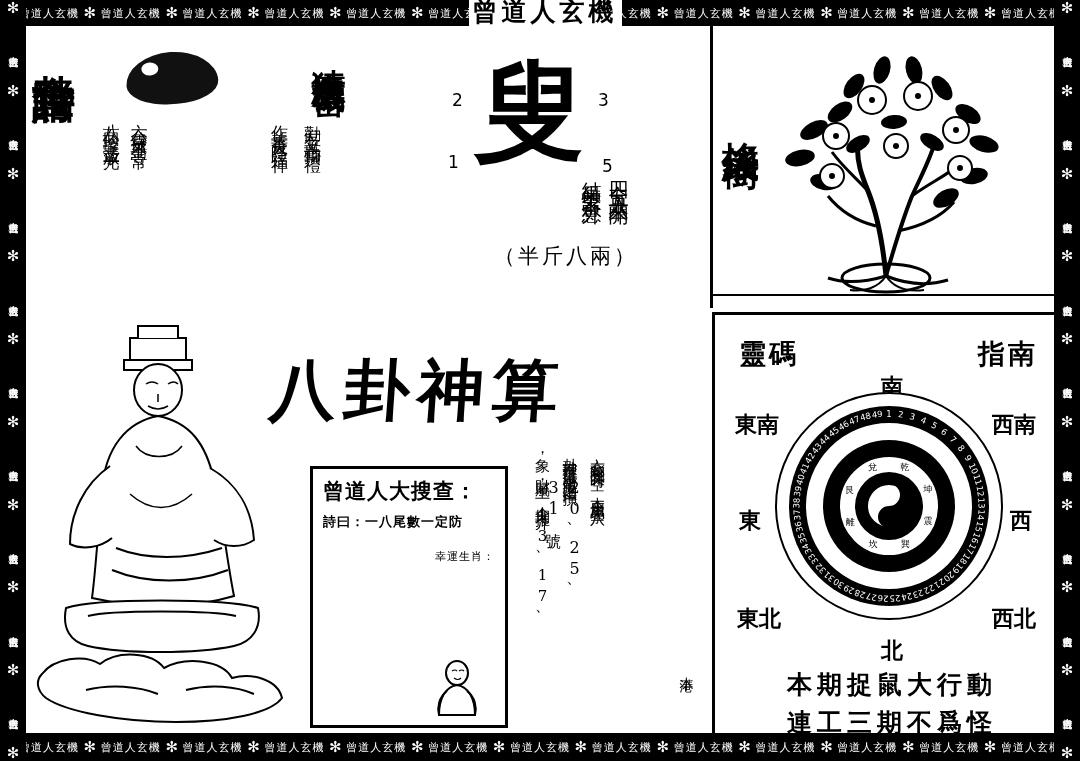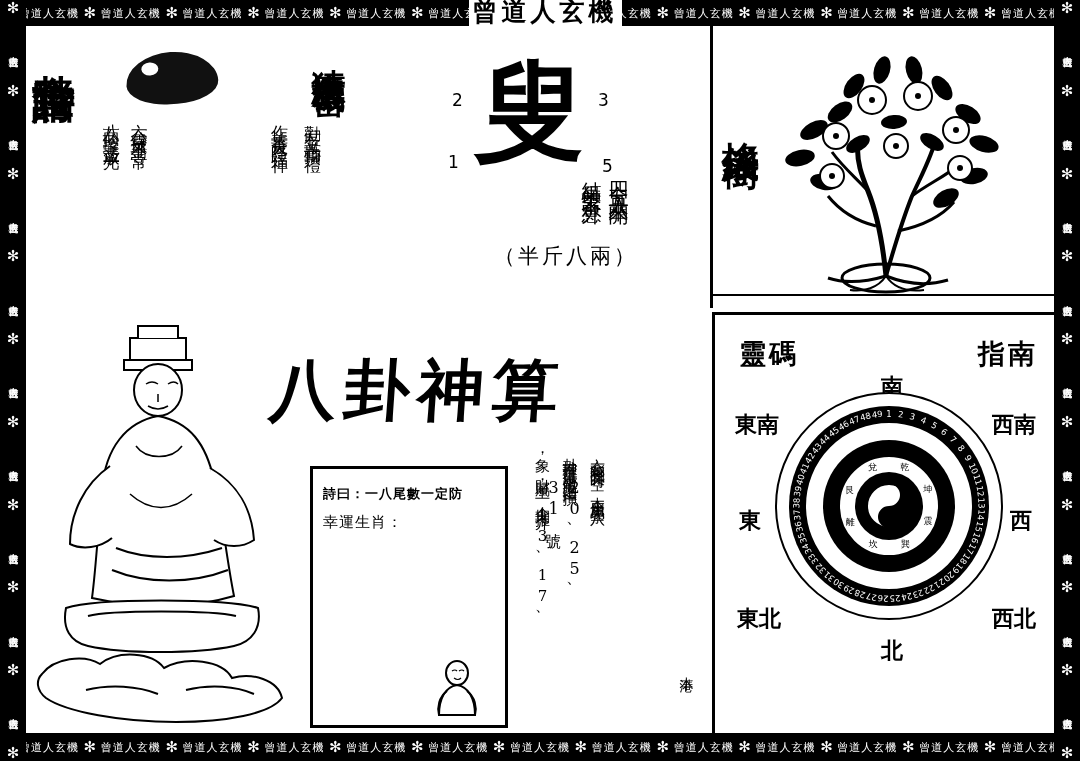--- a/index.html
+++ b/index.html
@@ -290,23 +290,24 @@
   }
   .searchbox .sb-poem {
     font-family: "DejaVu Serif", serif;
     font-size: 13px;
     font-weight: bold;
     letter-spacing: 1px;
     margin-top: 8px;
   }
   .searchbox .sb-lucky {
     font-family: "DejaVu Serif", serif;
-    font-size: 15px;
+    font-size: 11px;
     letter-spacing: 1px;
-    margin-top: 10px;
+    margin-top: 18px;
+    text-align: right;
   }
   .mini-figure {
     position: absolute;
     left: 112px; top: 188px;
     width: 64px; height: 64px;
   }
 
   
   .article {
     position: absolute;
@@ -630,20 +631,21 @@
           <path d="M142 86 q6 -4 10 0"></path>
           <path d="M132 96 l0 8"></path>
           <path d="M122 108 q10 6 20 0"></path>
           <path d="M110 148 C120 162 146 162 156 148"></path>
           <path d="M104 196 C124 214 146 214 166 196"></path>
         </g>
       </svg>
     </div>
 
     <div class="searchbox">
+      <div class="sb-title">曾道人大搜查：</div>
       <div class="sb-poem"><span>詩曰：</span><span>一八尾數一定防</span></div>
       <div class="sb-lucky">幸運生肖：</div>
       <div class="mini-figure">
         <svg viewBox="0 0 64 64" width="64" height="64" aria-hidden="true">
           <g stroke="#000" fill="#fff" stroke-width="2">
             <ellipse cx="32" cy="16" rx="11" ry="12"></ellipse>
             <path d="M32 28 C20 30 14 42 14 58 L50 58 C50 42 44 30 32 28 Z"></path>
             <path d="M22 34 C14 40 12 50 14 58" fill="none"></path>
             <path d="M42 34 C50 40 52 50 50 58" fill="none"></path>
           </g>
@@ -762,17 +764,19 @@
           <g>
             <circle cx="114" cy="114" r="22" fill="#fff" stroke="#000" stroke-width="2"></circle>
             <path d="M114 92 a22 22 0 0 1 0 44 a11 11 0 0 1 0 -22 a11 11 0 0 0 0 -22" fill="#000"></path>
             <circle cx="114" cy="103" r="3.6" fill="#fff"></circle>
             <circle cx="114" cy="125" r="3.6" fill="#000"></circle>
           </g>
         </svg>
       </div>
 
       <div class="bottom-verse">
+        <div>本期捉鼠大行動</div>
+        <div>連工三期不爲怪</div>
       </div>
     </div>
 
   </div>
 </div>
 
 </body></html>

